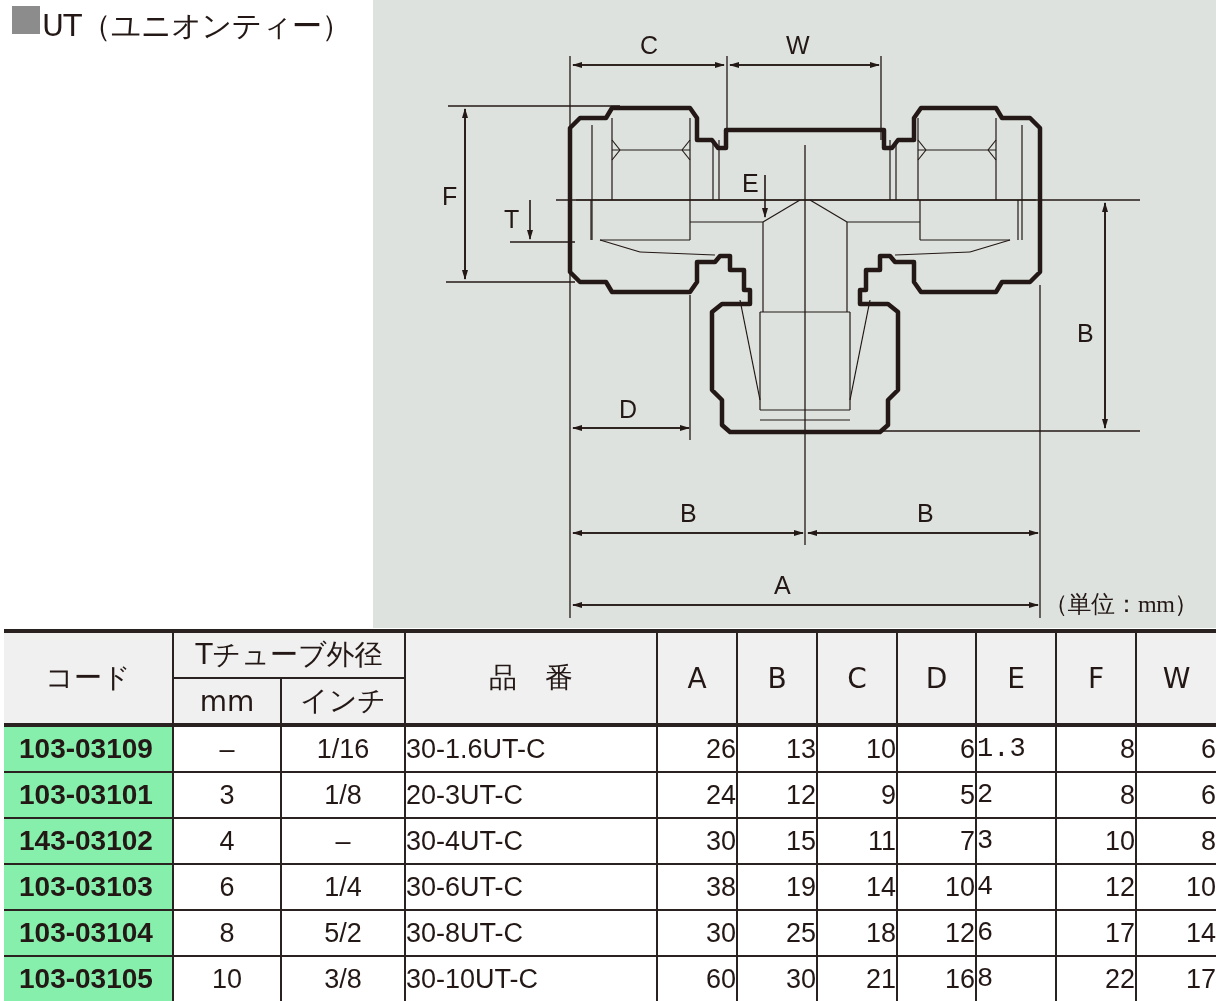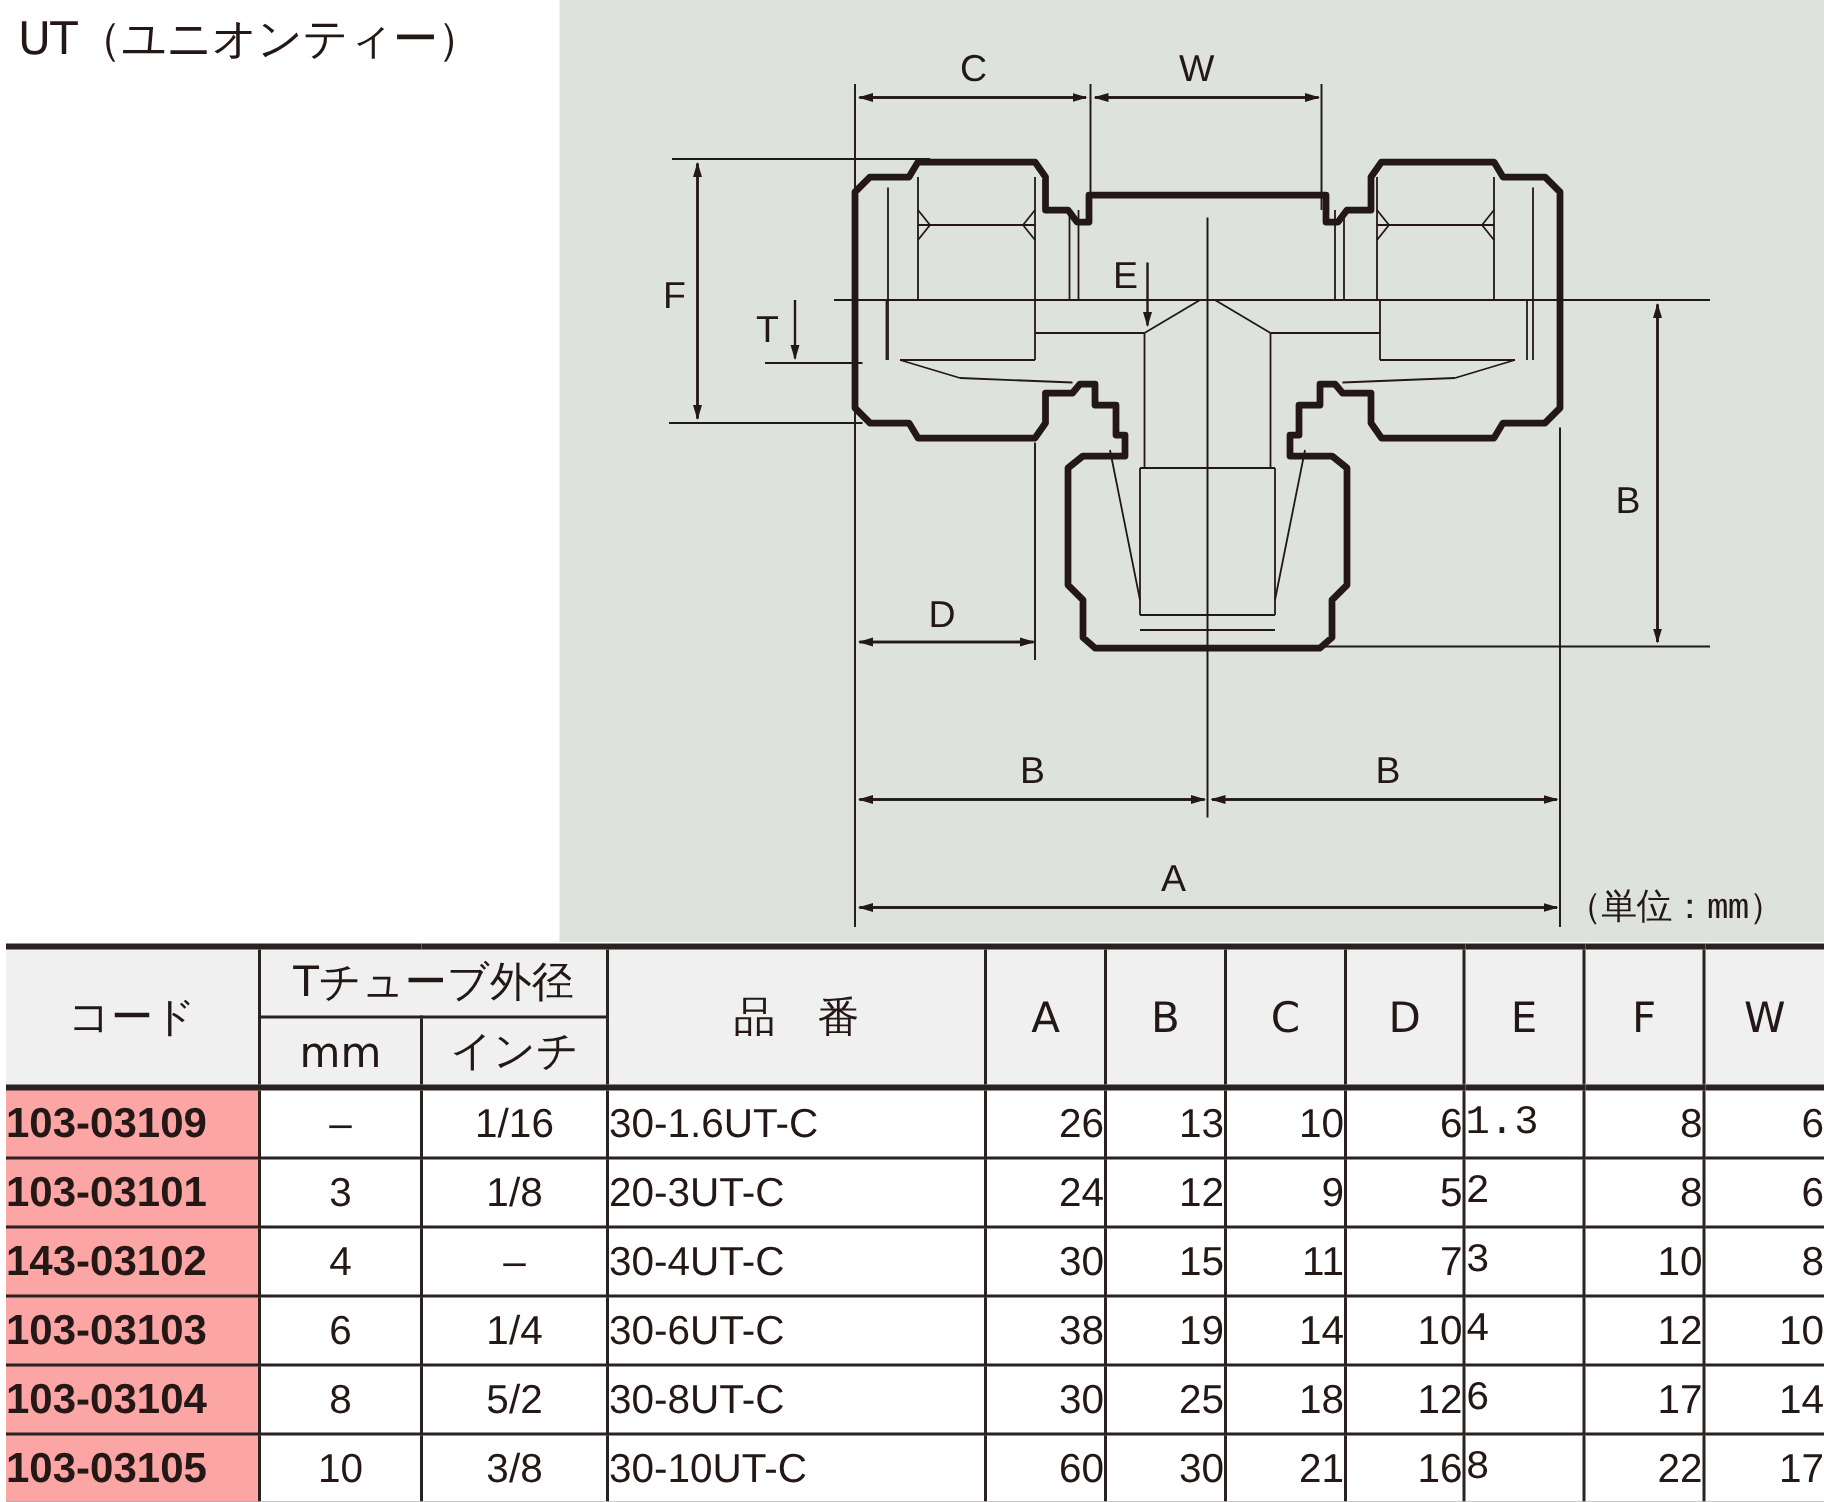--- a/index.html
+++ b/index.html
@@ -1,33 +1,33 @@
 <!DOCTYPE html>
 <html><head>
 <meta charset="utf-8">
 <style>
   html, body { margin:0; padding:0; background:#ffffff; }
   body { width:1216px; height:1001px; position:relative; overflow:hidden;
          font-family:"Liberation Sans", "DejaVu Sans", sans-serif; color:#231815; }
-  .title { position:absolute; left:12px; top:6px; height:34px; display:flex; align-items:flex-start;flex-direction:column; }
+  .title { position:absolute; left:12px; top:6px; height:34px; display:flex; align-items:flex-start; }
   .title .sq { width:28px; height:28px; background:#8c8c8c; margin-right:2px; }
   .title .txt { font-size:30px; letter-spacing:-0.5px; color:#231815; font-family:"DejaVu Sans", sans-serif; }
   .drawing { position:absolute; left:373px; top:0; width:843px; height:628px; background:#dde2de; }
   .drawing svg { position:absolute; left:0; top:0; }
-  .unit { position:absolute; left:1044px; top:588px; font-size:24px; color:#231815; font-family:Liberation Mono, monospace; letter-spacing:-0.5px; }
+  .unit { position:absolute; left:1044px; top:588px; font-size:24px; color:#231815; font-family:Liberation Serif, serif; letter-spacing:-0.5px; }
   table.spec { position:absolute; left:4px; top:629px; width:1212px; border-collapse:collapse; table-layout:fixed; }
   table.spec th, table.spec td { border:2px solid #2a2220; padding:0; height:44px; font-weight:normal; }
   table.spec th { background:#f0f0f0; font-size:28px; text-align:center; font-family:"DejaVu Sans", sans-serif; }
   table.spec thead tr:first-child th { border-top:4px solid #2a2220; }
   table.spec thead tr:last-child th, table.spec thead th.rs { border-bottom:4px solid #2a2220; }
   table.spec tbody tr:last-child td { border-bottom:4px solid #2a2220; }
   table.spec tr > *:first-child { border-left:none; }
   table.spec tr > *:last-child { border-right:none; }
   table.spec td { font-size:27px; background:#ffffff; }
-  table.spec td.code { background:#fca5a5; font-weight:bold; font-size:28px; text-align:left; padding-left:0; }
+  table.spec td.code { background:#86efac; font-weight:bold; font-size:28px; text-align:left; padding-left:15px; }
   td.c { text-align:center; }
   td.l { text-align:left; padding-left:34px; }
   td.r { text-align:right; padding-right:12px; }
   td.el { text-align:left; padding-left:8px;font-family:Liberation Mono, monospace; }
   td.ac { text-align:right; padding-right:4px; }
   td.rr { text-align:right; padding-right:18px; }
   .dl { font-family:"Liberation Sans", sans-serif; font-size:25px; fill:#231815; }
 </style>
 </head>
 <body>

